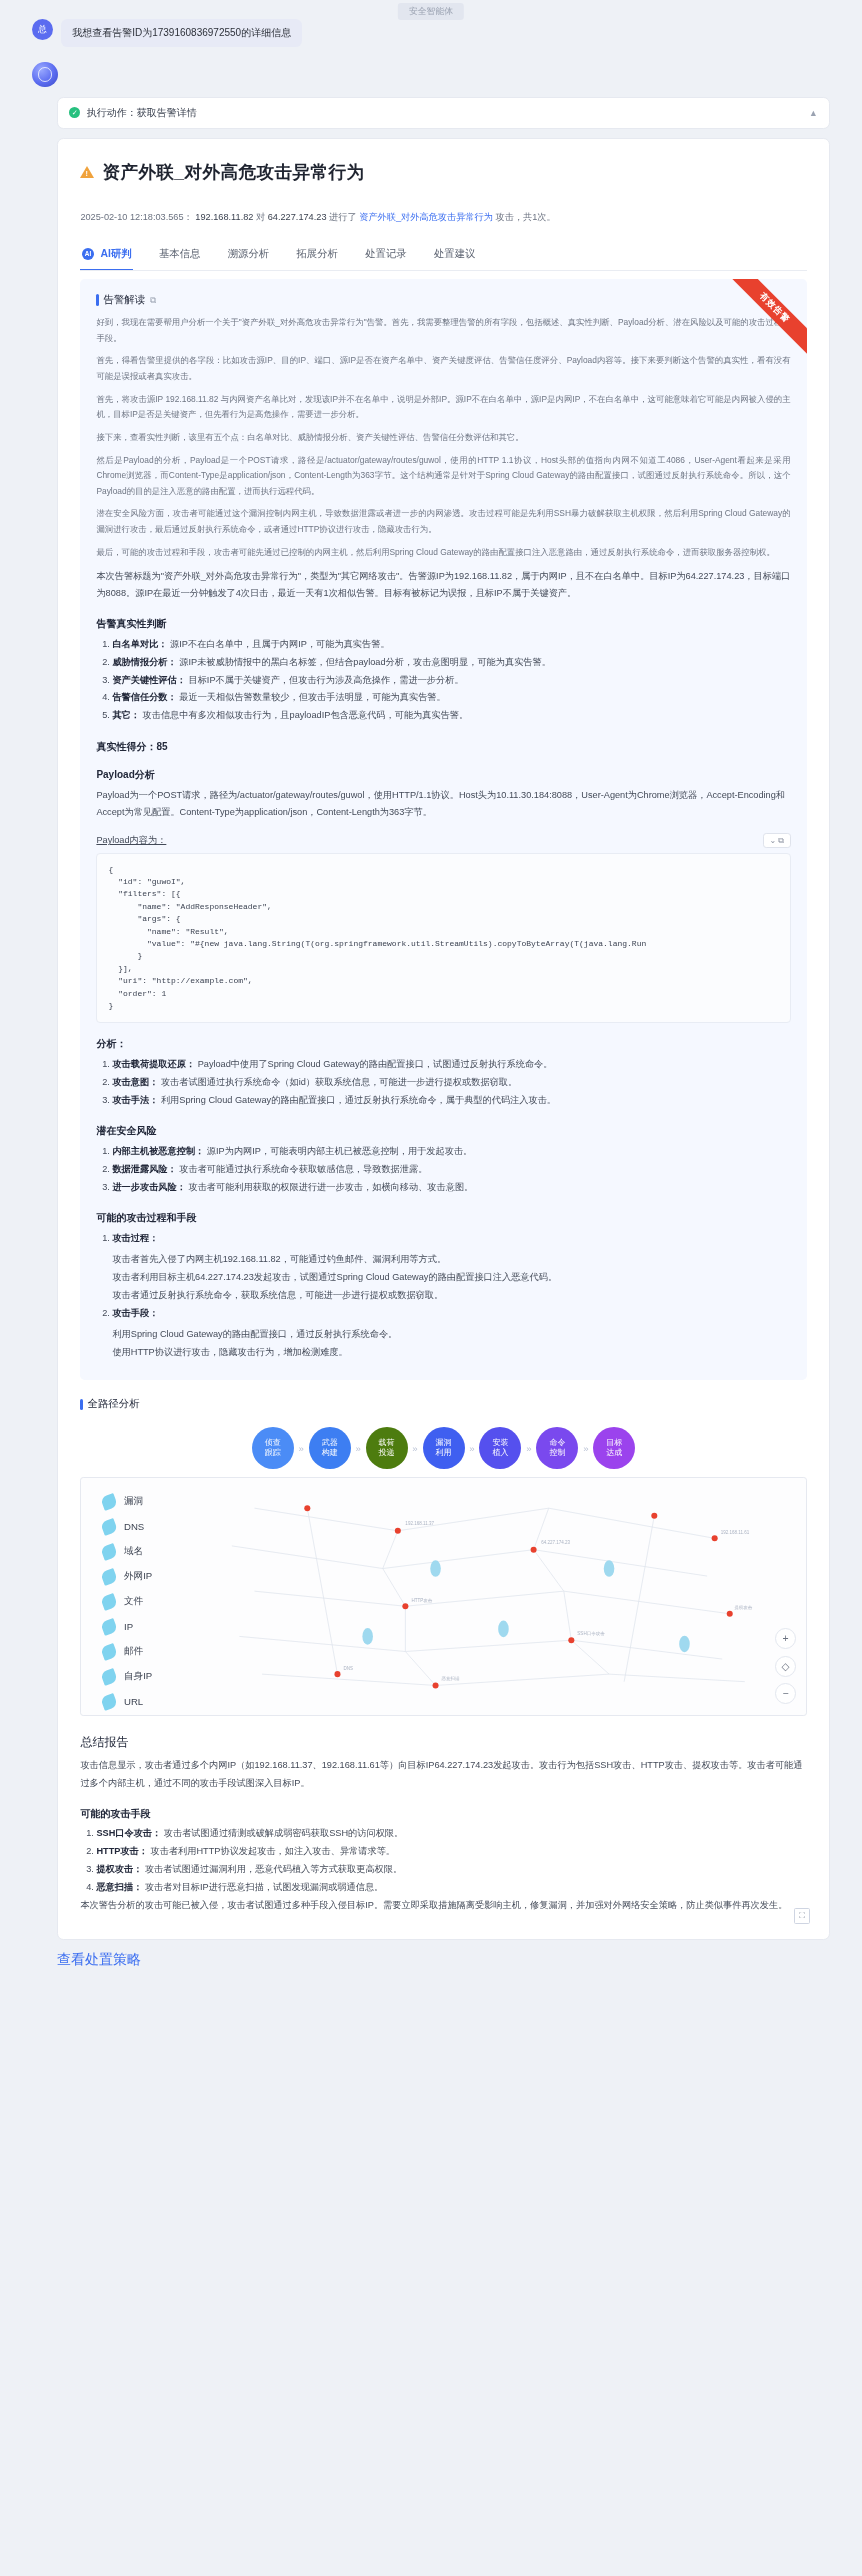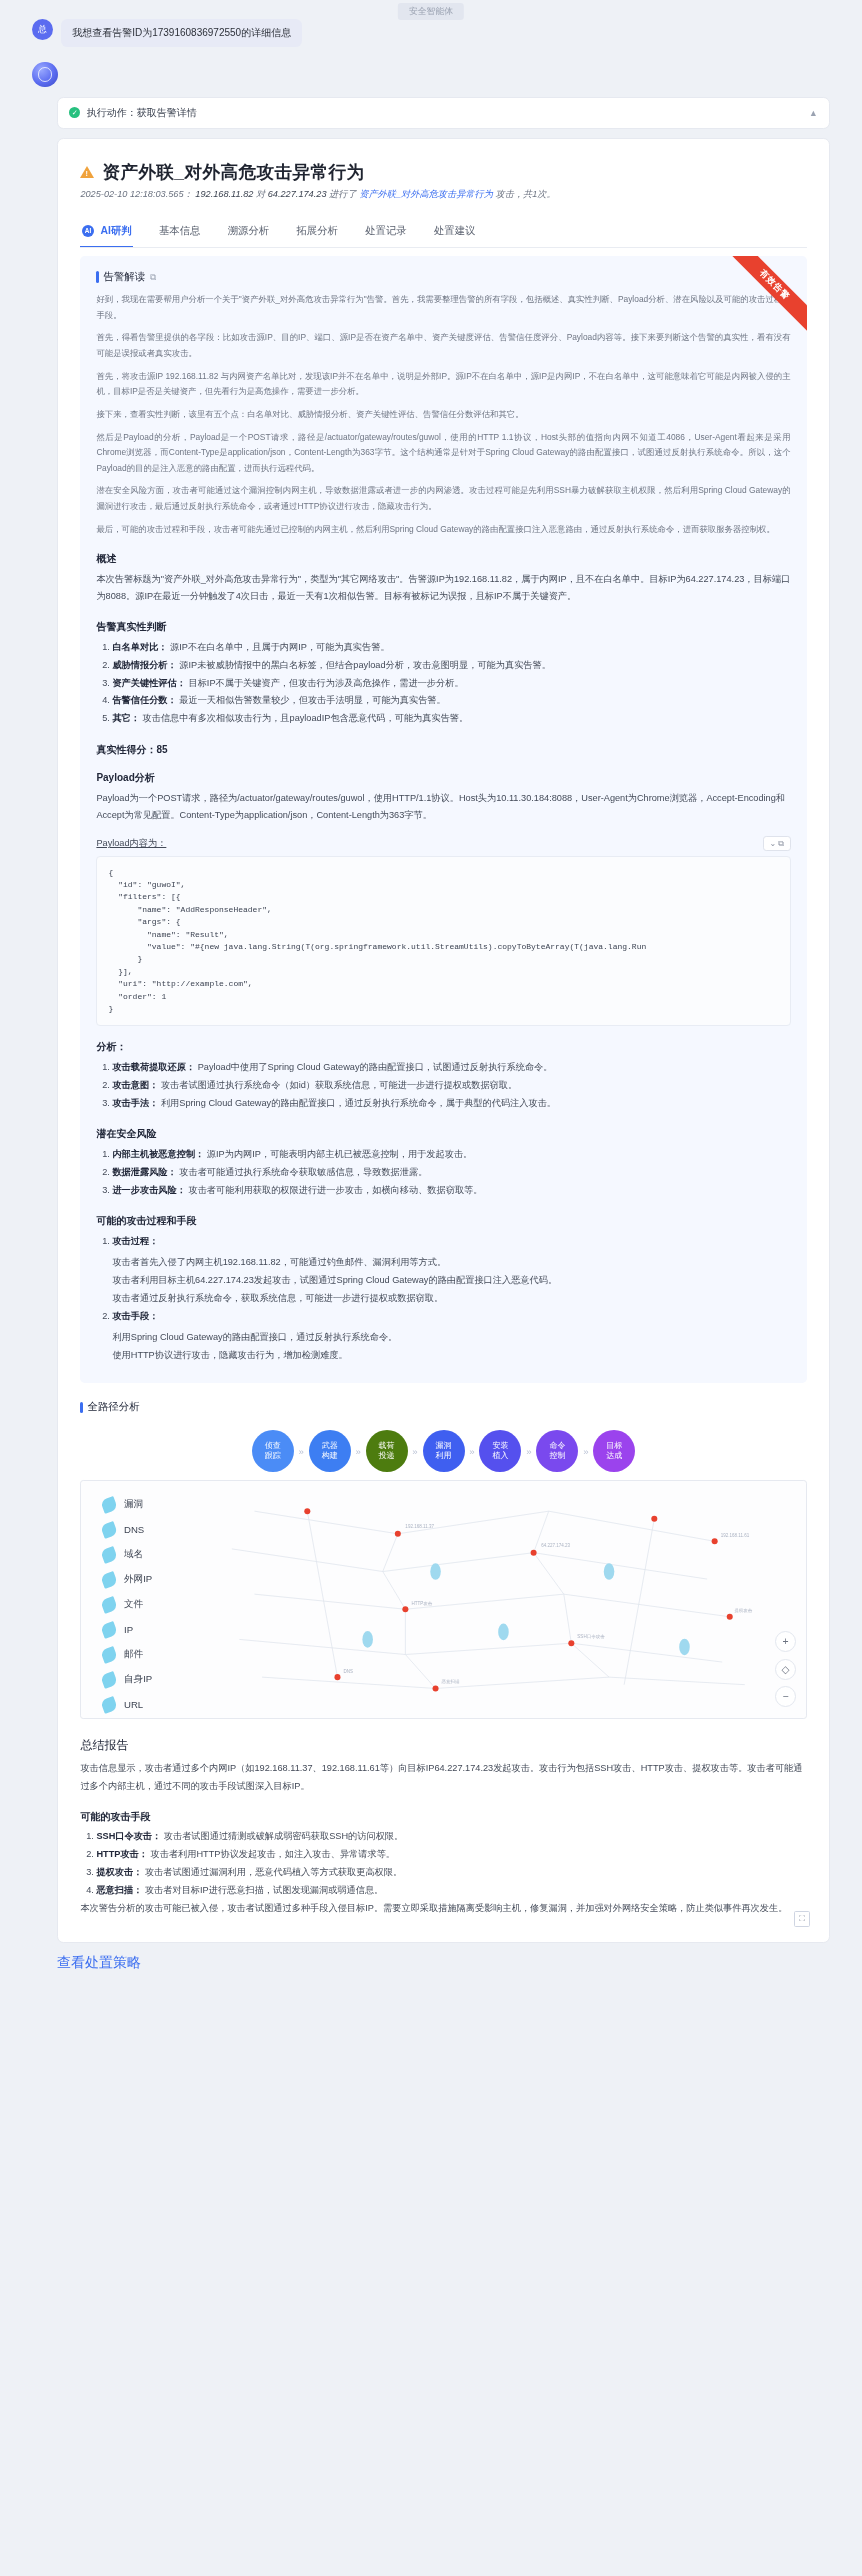--- a/index.html
+++ b/index.html
@@ -66,21 +66,21 @@
   }
 
   .title-row { display:flex; align-items:center; gap:8px; }
   .tri {
     width:0;height:0;border-left:7.2px solid transparent;border-right:7.2px solid transparent;
     border-bottom:12.8px solid #f0a23c; position:relative;
   }
   .tri:after{content:"!";position:absolute;left:-2px;top:2.4px;font-size:7.2px;color:#fff;font-weight:bold;}
   h1 { font-size:17.6px; margin:0; font-weight:bold; color:#1f2430; letter-spacing:0.4px; }
 
-  .meta { font-size:9.2px; color:#6b7280; margin-top:3px; line-height:1.7;font-style:italic; }
+  .meta { font-size:9.2px; color:#6b7280; margin-top:26px; line-height:1.7; }
   .meta .ip { color:#3b4250; }
   .meta .lnk { color:#3b6ef0; }
 
   
   .tabs { display:flex; gap:24px; border-bottom:0.8px solid #e9ecf2; margin-top:12.8px; }
   .tab { font-size:10.4px; color:#5b6270; padding:8px 1.6px 8.8px 1.6px; position:relative; cursor:pointer;}
   .tab.active { color:#3b6ef0; font-weight:bold; }
   .tab.active:after {
     content:""; position:absolute; left:0; right:0; bottom:-0.8px; height:1.6px; background:#3b6ef0;
   }
@@ -247,21 +247,20 @@
       <div class="dense">
         <p>好到，我现在需要帮用户分析一个关于"资产外联_对外高危攻击异常行为"告警。首先，我需要整理告警的所有字段，包括概述、真实性判断、Payload分析、潜在风险以及可能的攻击过程和手段。</p>
         <p>首先，得看告警里提供的各字段：比如攻击源IP、目的IP、端口、源IP是否在资产名单中、资产关键度评估、告警信任度评分、Payload内容等。接下来要判断这个告警的真实性，看有没有可能是误报或者真实攻击。</p>
         <p>首先，将攻击源IP 192.168.11.82 与内网资产名单比对，发现该IP并不在名单中，说明是外部IP。源IP不在白名单中，源IP是内网IP，不在白名单中，这可能意味着它可能是内网被入侵的主机，目标IP是否是关键资产，但先看行为是高危操作，需要进一步分析。</p>
         <p>接下来，查看实性判断，该里有五个点：白名单对比、威胁情报分析、资产关键性评估、告警信任分数评估和其它。</p>
         <p>然后是Payload的分析，Payload是一个POST请求，路径是/actuator/gateway/routes/guwol，使用的HTTP 1.1协议，Host头部的值指向内网不知道工4086，User-Agent看起来是采用Chrome浏览器，而Content-Type是application/json，Content-Length为363字节。这个结构通常是针对于Spring Cloud Gateway的路由配置接口，试图通过反射执行系统命令。所以，这个Payload的目的是注入恶意的路由配置，进而执行远程代码。</p>
         <p>潜在安全风险方面，攻击者可能通过这个漏洞控制内网主机，导致数据泄露或者进一步的内网渗透。攻击过程可能是先利用SSH暴力破解获取主机权限，然后利用Spring Cloud Gateway的漏洞进行攻击，最后通过反射执行系统命令，或者通过HTTP协议进行攻击，隐藏攻击行为。</p>
         <p>最后，可能的攻击过程和手段，攻击者可能先通过已控制的内网主机，然后利用Spring Cloud Gateway的路由配置接口注入恶意路由，通过反射执行系统命令，进而获取服务器控制权。</p>
       </div>
 
-      <h3 class="sub">概述</h3>
       <div class="body-txt">本次告警标题为"资产外联_对外高危攻击异常行为"，类型为"其它网络攻击"。告警源IP为192.168.11.82，属于内网IP，且不在白名单中。目标IP为64.227.174.23，目标端口为8088。源IP在最近一分钟触发了4次日击，最近一天有1次相似告警。目标有被标记为误报，且标IP不属于关键资产。</div>
 
       <h3 class="sub">告警真实性判断</h3>
       <ol>
         <li>
           <b>白名单对比：</b>
           <span>源IP不在白名单中，且属于内网IP，可能为真实告警。</span>
         </li>
         <li>
           <b>威胁情报分析：</b>
@@ -324,21 +323,21 @@
         <li>
           <b>内部主机被恶意控制：</b>
           <span>源IP为内网IP，可能表明内部主机已被恶意控制，用于发起攻击。</span>
         </li>
         <li>
           <b>数据泄露风险：</b>
           <span>攻击者可能通过执行系统命令获取敏感信息，导致数据泄露。</span>
         </li>
         <li>
           <b>进一步攻击风险：</b>
-          <span>攻击者可能利用获取的权限进行进一步攻击，如横向移动、数据窃取等。</span>
+          <span>攻击者可能利用获取的权限进行进一步攻击，如横向移动、攻击意图。</span>
         </li>
       </ol>
 
       <h3 class="sub">可能的攻击过程和手段</h3>
       <ol>
         <li>
           <b>攻击过程：</b>
           <div style="margin-top:3.2px">
             <div>攻击者首先入侵了内网主机192.168.11.82，可能通过钓鱼邮件、漏洞利用等方式。</div>
             <div>攻击者利用目标主机64.227.174.23发起攻击，试图通过Spring Cloud Gateway的路由配置接口注入恶意代码。</div>

